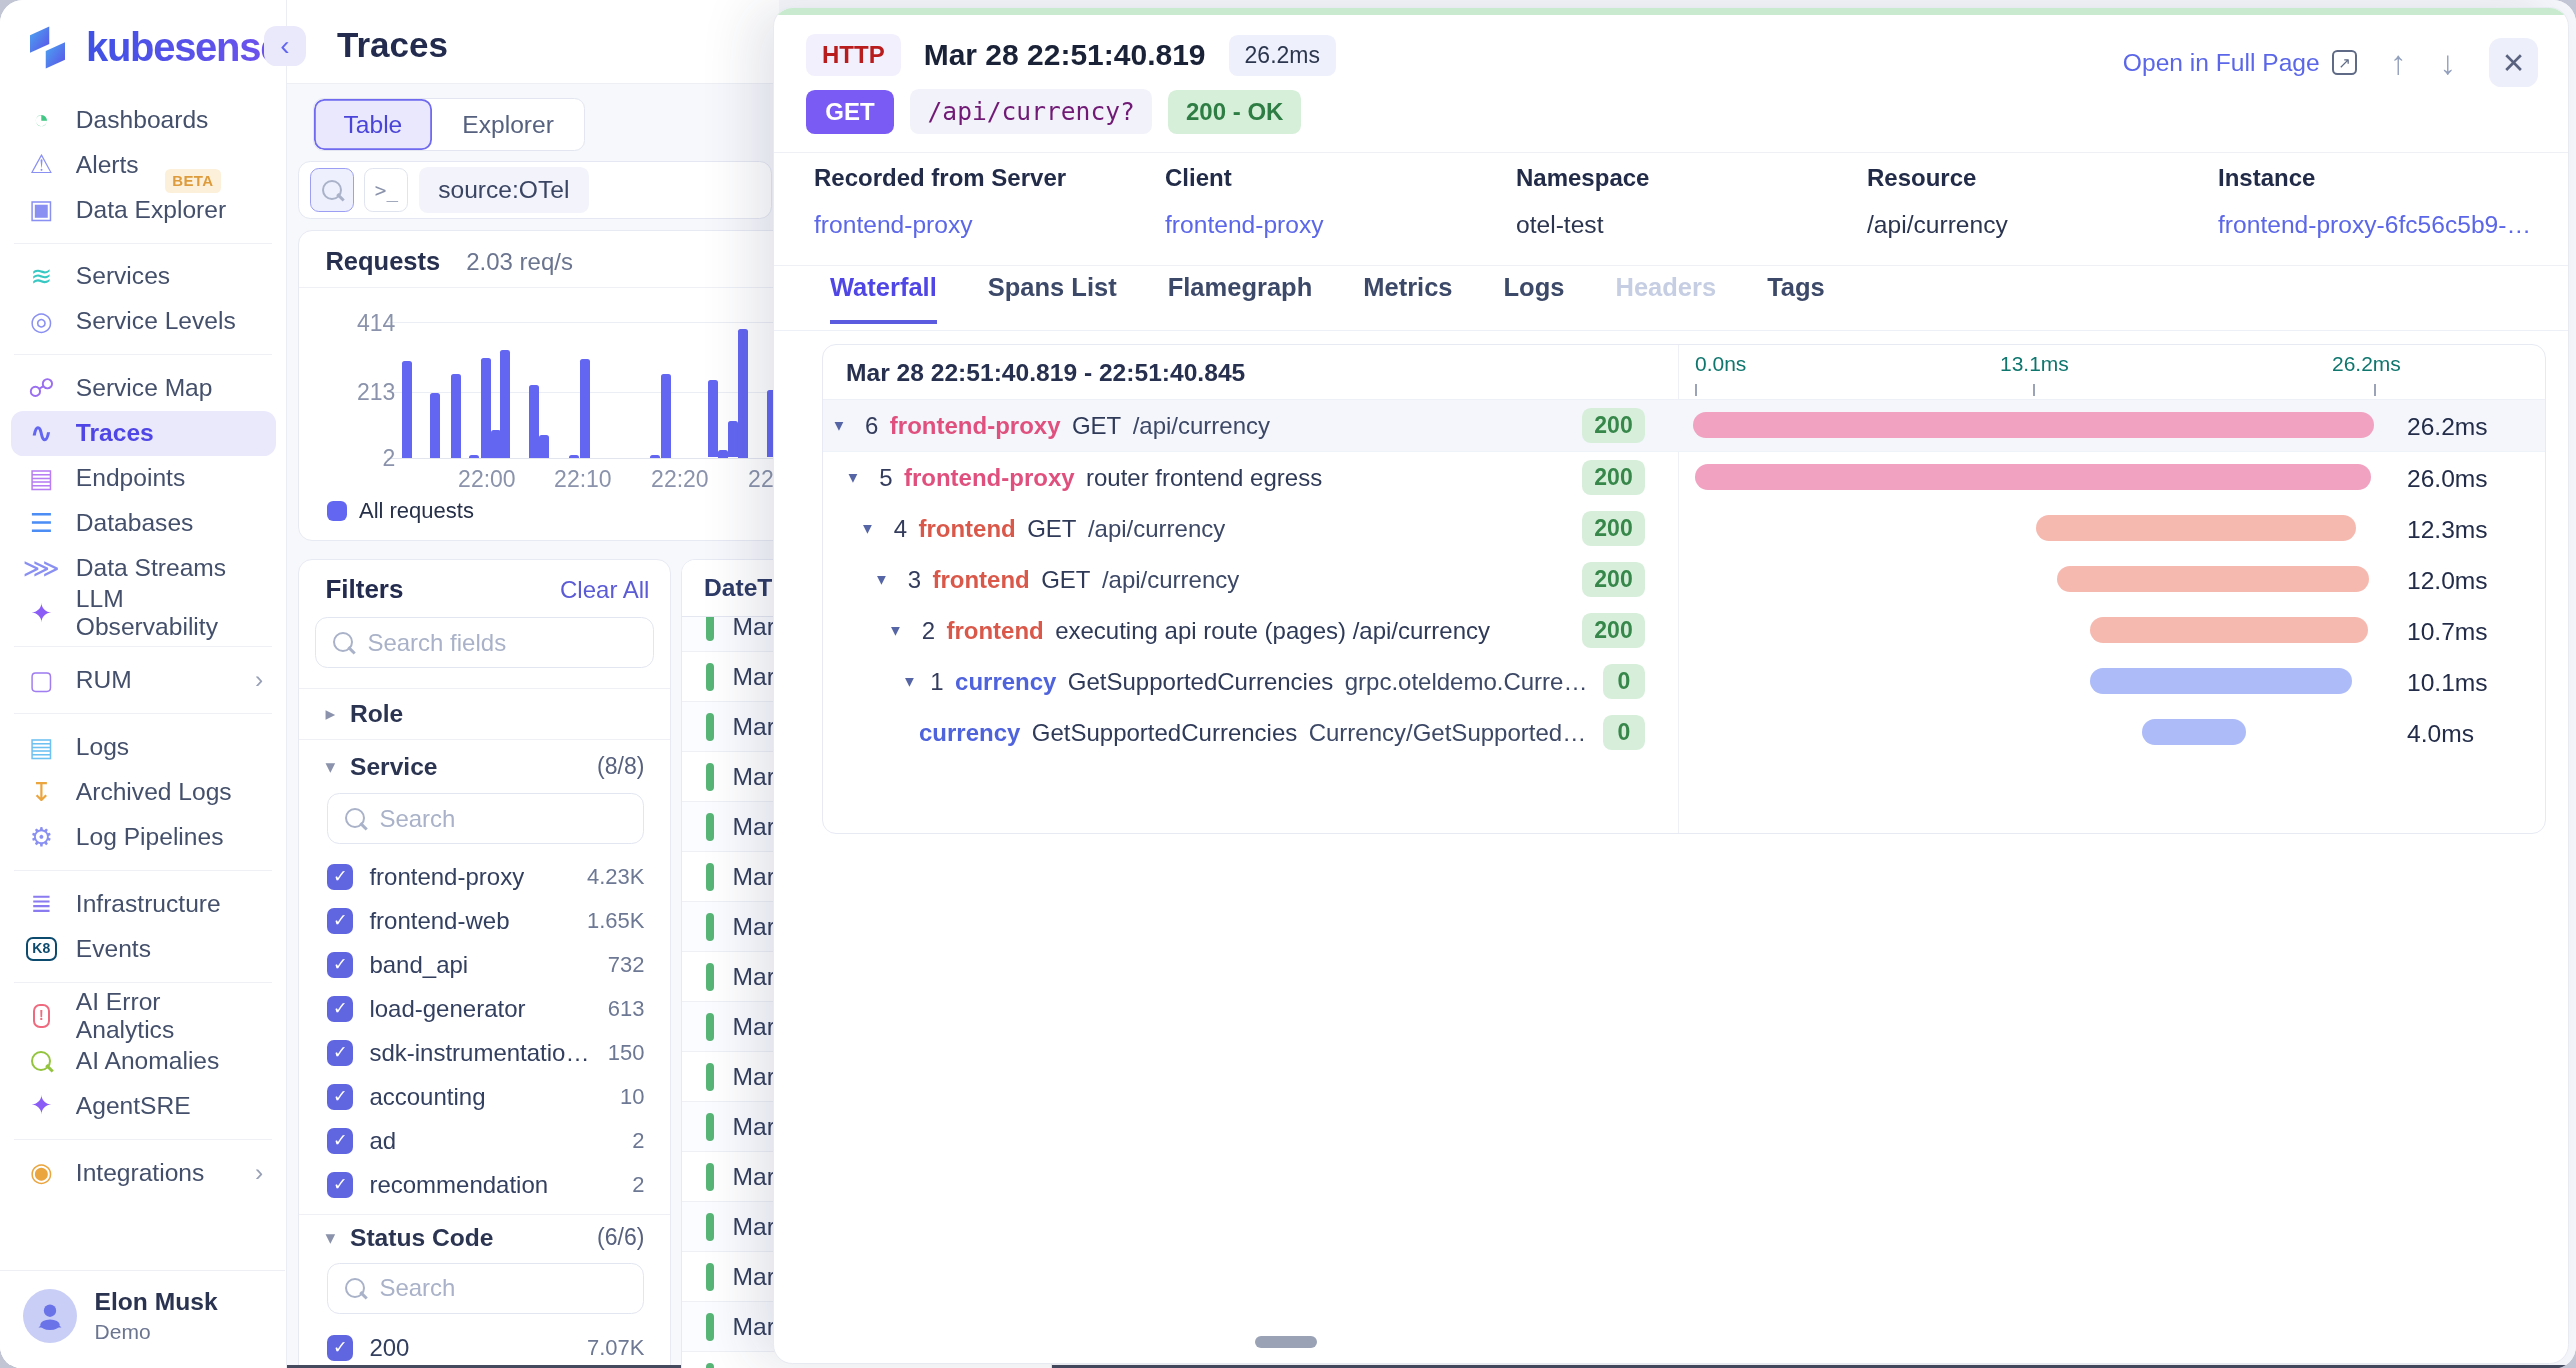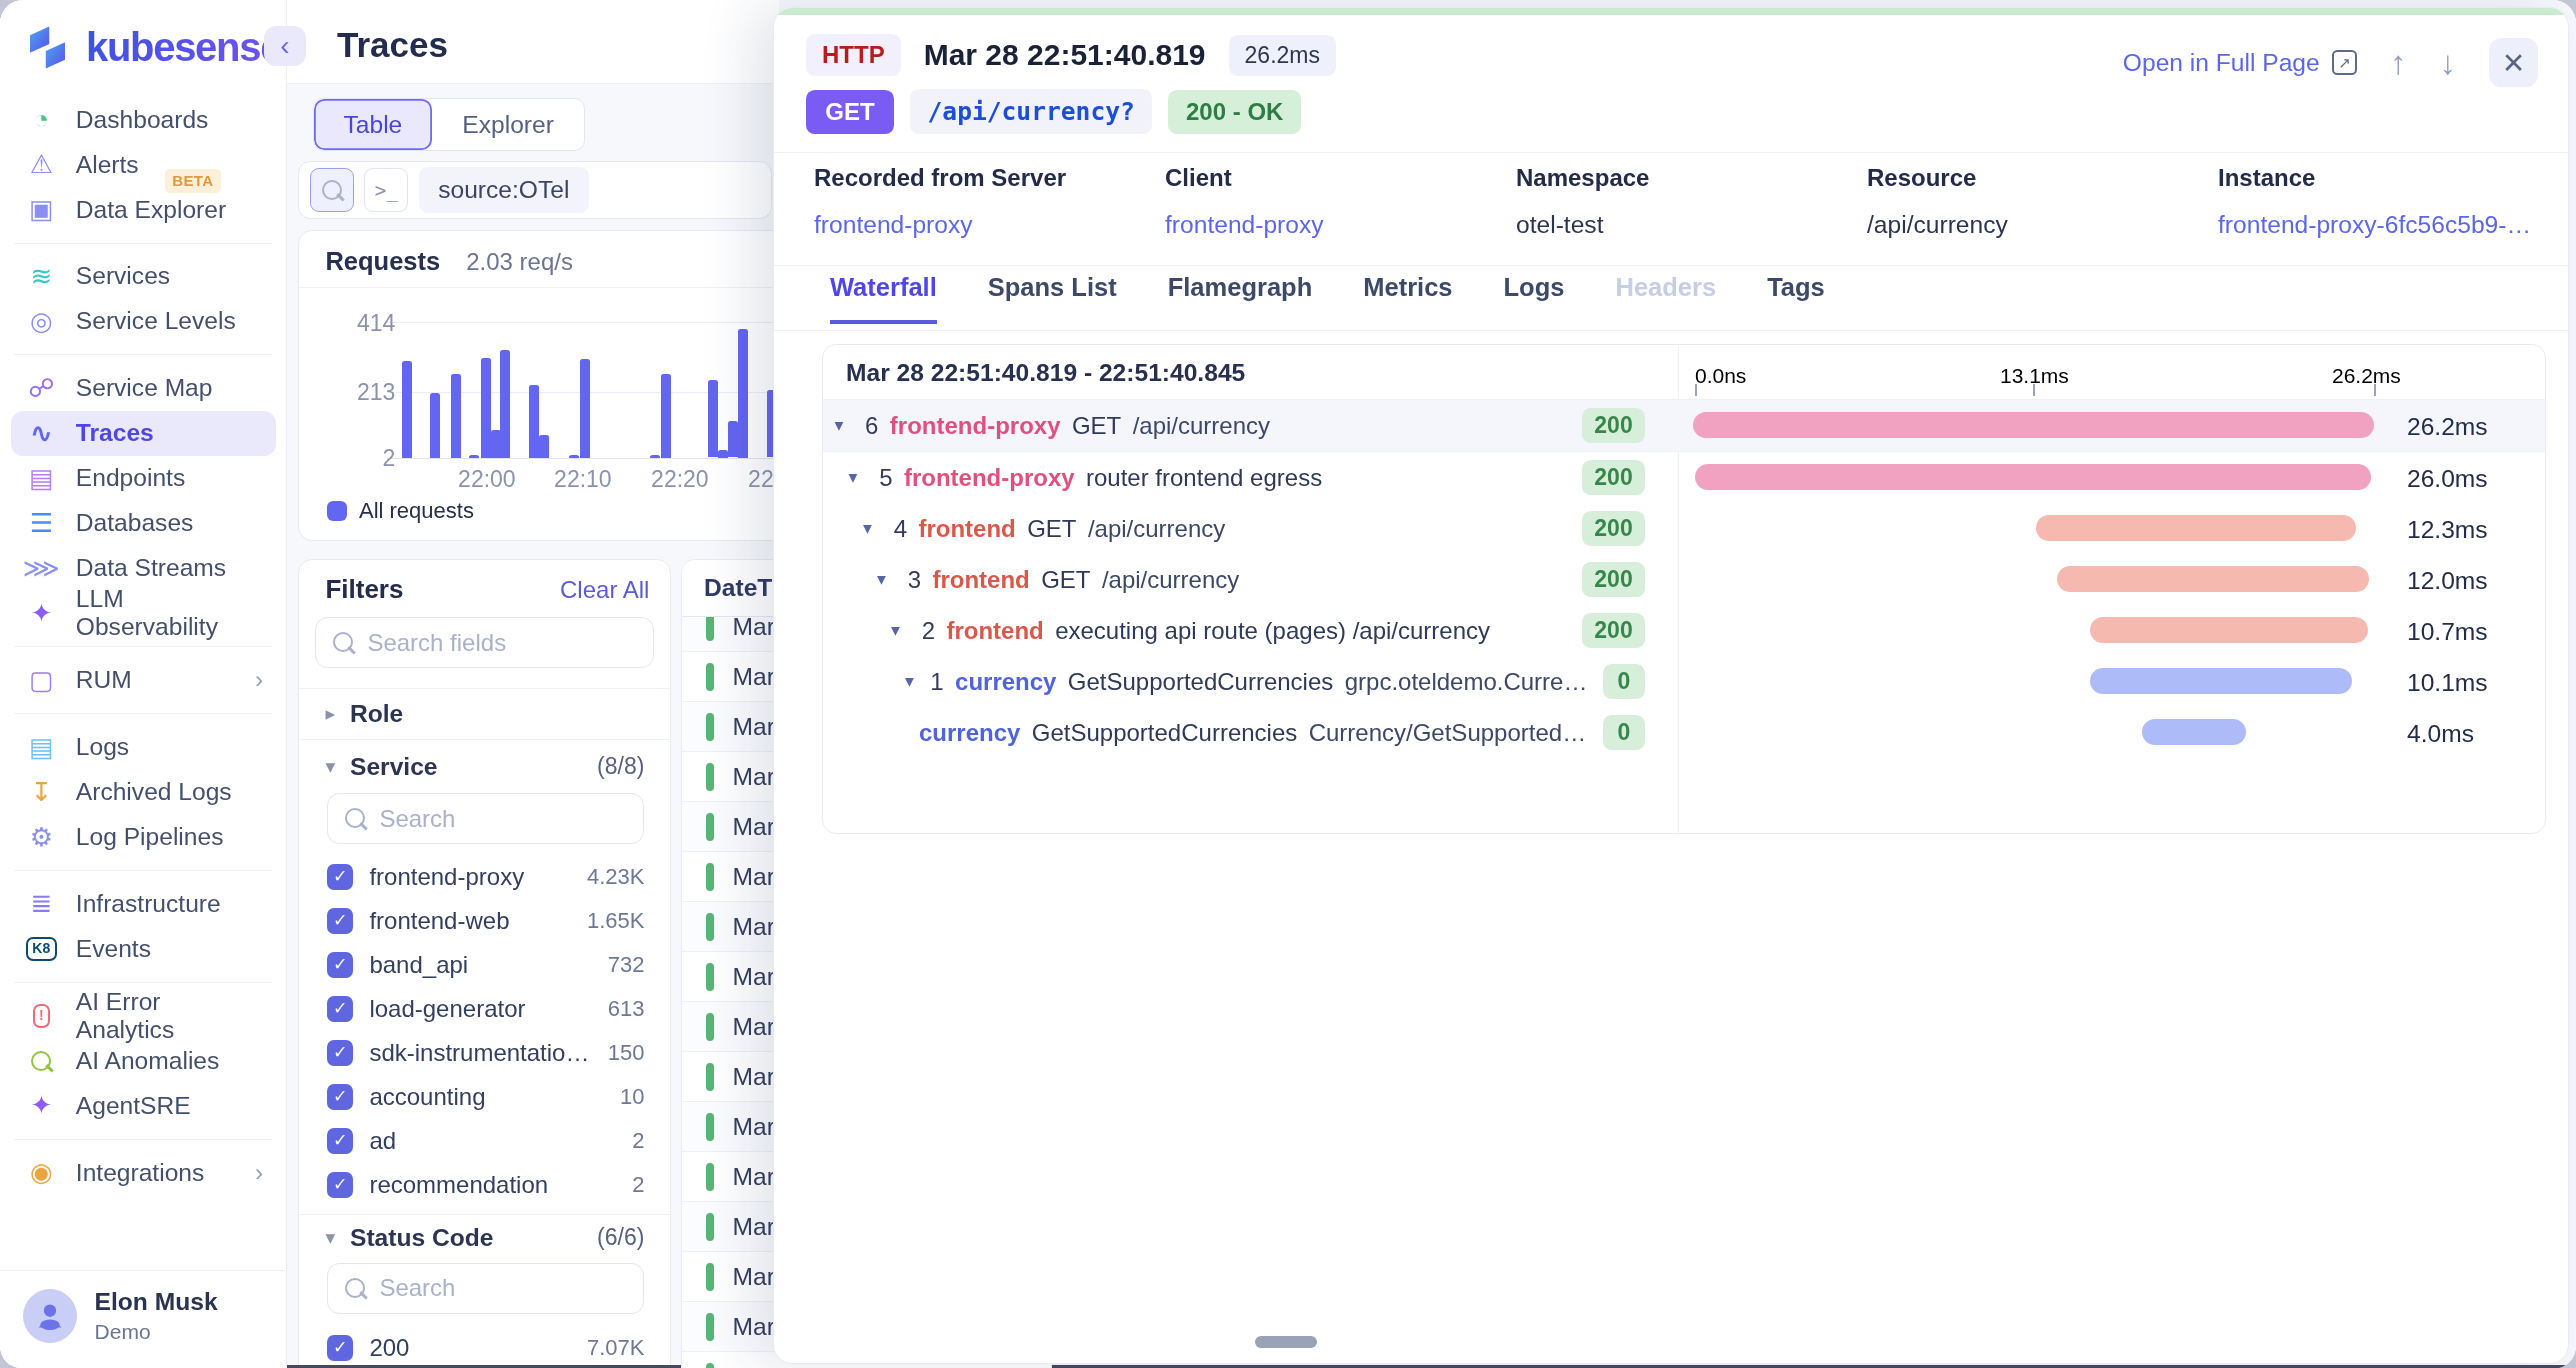--- a/index.html
+++ b/index.html
@@ -87,21 +87,21 @@
 
   
   .overlay{position:absolute;left:773px;top:7px;width:1796px;height:1357px;background:#fff;border:0.9px solid #e8eaf2;border-radius:19.3px;box-shadow:-21px 0 53px rgba(30,40,80,.12);z-index:5;overflow:hidden;box-sizing:border-box;}
   .overlay::before{content:"";position:absolute;left:0;right:0;top:0;height:7px;background:#c9eacf;}
   .d-row1{position:absolute;left:32px;top:26px;display:flex;align-items:center;gap:23px;}
   .proto-badge{background:#f3f0fd;color:#b91c1c;font-size:24px;font-weight:700;border-radius:8.8px;padding:7px 16px;}
   .d-ts{font-size:30px;font-weight:600;color:#1a2238;}
   .dur-badge{background:#eef0fb;color:#2c374f;font-size:23px;border-radius:8.8px;padding:7px 16px;}
   .d-row2{position:absolute;left:32px;top:81px;display:flex;align-items:center;gap:16px;}
   .method-badge{background:#7a5cf5;color:#fff;font-size:24px;font-weight:700;border-radius:8.8px;padding:8px 19.3px;}
-  .path-chip{background:#f2f3fa;color:#1d4ed8;font-size:24.6px;font-family:"DejaVu Sans Mono",monospace;border-radius:8.8px;padding:8px 17.6px;font-weight:bold;}
+  .path-chip{background:#f2f3fa;color:#701a75;font-size:24.6px;font-family:"DejaVu Sans Mono",monospace;border-radius:8.8px;padding:8px 17.6px;}
   .status-chip{background:#d6efd9;color:#2e7d44;font-size:24px;font-weight:600;border-radius:8.8px;padding:8px 17.6px;}
   .d-controls{position:absolute;right:30px;top:30px;display:flex;align-items:center;gap:33px;}
   .open-full{display:flex;align-items:center;gap:12.3px;color:#5b67e8;font-size:24.6px;cursor:pointer;}
   .extlink{border:2.6px solid #5f6b86;border-radius:5.3px;width:21px;height:21px;font-size:15px;color:#5f6b86;display:flex;align-items:center;justify-content:center;}
   .arrow-btn{color:#93a0bd;font-size:33px;cursor:pointer;}
   .close-btn{width:49px;height:49px;border-radius:12.3px;background:#edeffa;color:#59627e;font-size:37px;display:flex;align-items:center;justify-content:center;cursor:pointer;}
   .d-div{position:absolute;left:0;right:0;height:0.9px;background:#eef0f6;}
   .meta-row{position:absolute;left:40px;top:156px;right:32px;display:flex;}
   .meta-label{font-size:24px;font-weight:700;color:#222c49;}
   .meta-value{font-size:24.6px;color:#2b3550;margin-top:19.3px;white-space:nowrap;overflow:hidden;text-overflow:ellipsis;}
@@ -109,21 +109,21 @@
   .tabs{position:absolute;left:56px;top:265px;display:flex;gap:51px;}
   .tab{font-size:25.5px;font-weight:600;color:#3d4968;padding-bottom:17.6px;cursor:pointer;}
   .tab.active{color:#4f46e5;border-bottom:4.4px solid #5b5be0;}
   .tab.disabled{color:#c6cee4;cursor:default;}
   .tabs-border{position:absolute;left:0;right:0;top:322px;height:0.9px;background:#edf0f6;}
 
   .wf-card{position:absolute;left:48px;top:336px;width:1722px;height:488px;border:0.9px solid #e7eaf3;border-radius:14px;overflow:hidden;}
   .wf-head{position:relative;height:54px;border-bottom:0.9px solid #edf0f6;}
   .wf-range{position:absolute;left:23px;top:14px;font-size:24.6px;font-weight:600;color:#27304e;}
   .wf-vdiv{position:absolute;left:855px;top:0;bottom:0;width:0.9px;background:#edf0f6;}
-  .axis-lab{position:absolute;top:19px;font-size:21px;color:#000000;}
+  .axis-lab{position:absolute;top:7px;font-size:21px;color:#0f766e;}
   .axis-tick{position:absolute;top:39px;width:1.8px;height:12.3px;background:#9aa3b8;}
   .wrow{position:relative;height:51px;}
   .wrow.hl{background:#f4f6fc;border-bottom:0.9px solid #eef2f9;}
   .wleft{position:absolute;left:0;top:0;width:855px;height:100%;display:flex;align-items:center;gap:11.4px;box-sizing:border-box;}
   .tree-chev{color:#5665a5;font-size:17.6px;cursor:pointer;width:19.3px;}
   .sp-num{font-size:24px;color:#333c5c;}
   .sp-svc{font-size:24px;font-weight:700;cursor:pointer;}
   .svc-proxy{color:#e0507e;}.svc-frontend{color:#d9584a;}.svc-currency{color:#4f63dd;}
   .sp-op{font-size:24px;color:#2f3a58;white-space:nowrap;}
   .sp-res{font-size:24px;color:#3c4866;white-space:nowrap;overflow:hidden;text-overflow:ellipsis;}

